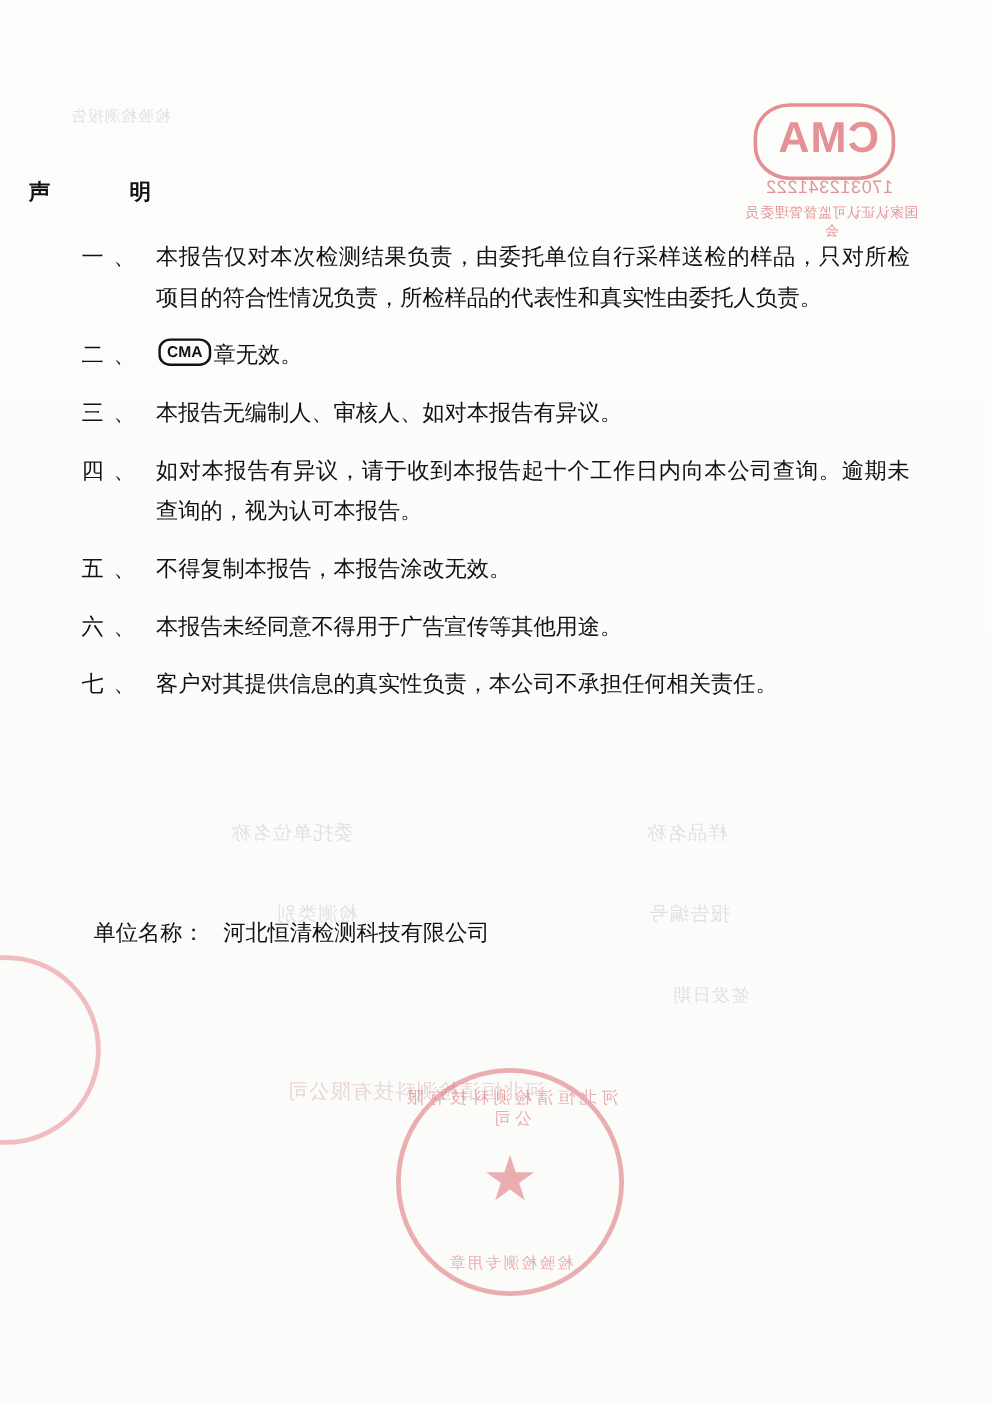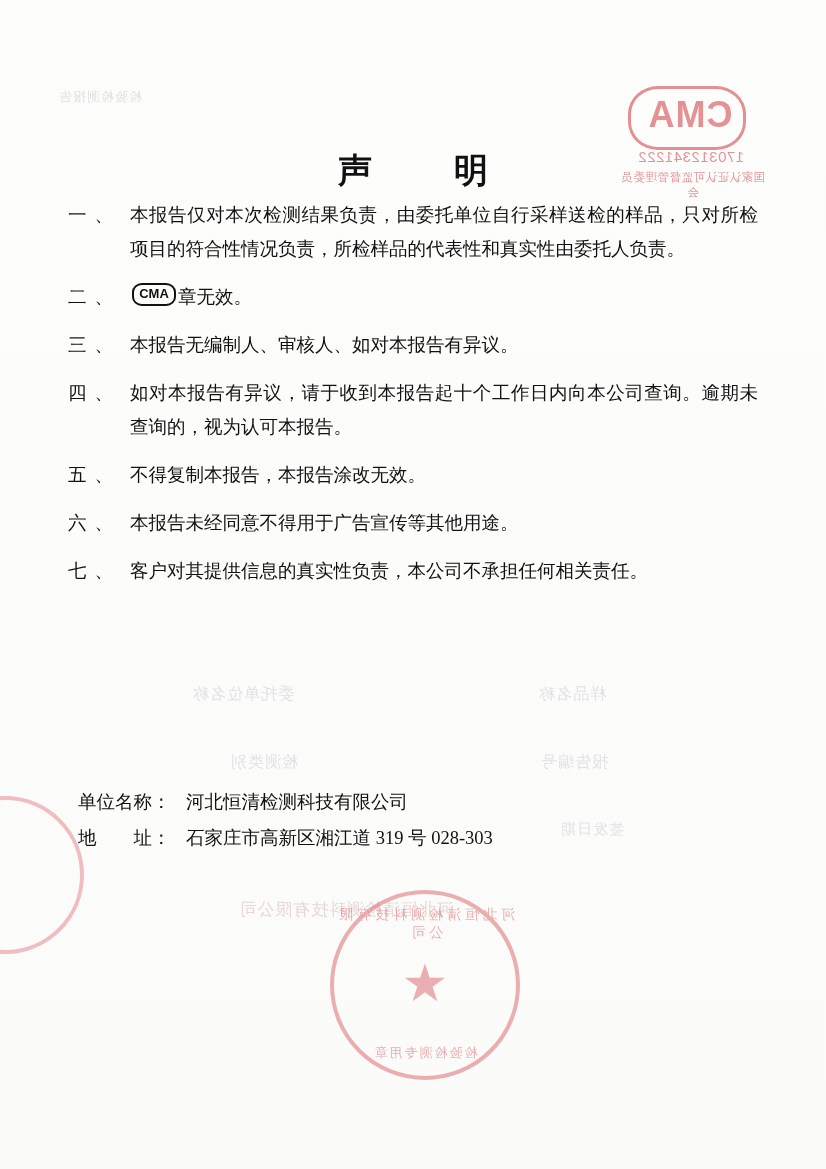--- a/index.html
+++ b/index.html
@@ -22,22 +22,21 @@
     inset: 0;
     background: linear-gradient(180deg, #fdfdfb 0%, #fcfcfa 40%, #fbfbf9 100%);
   }
 
   
   .doc-title {
     position: absolute;
     top: 148px;
     left: 0;
     width: 100%;
-    text-align: center;
-    font-size: 34px;
+    font-size: 18px;
     font-weight: bold;
     letter-spacing: 24px;
     text-indent: 24px;
     color: #111;
   }
 
   
   .clauses {
     position: absolute;
     top: 198px;
@@ -87,21 +86,21 @@
     font-weight: bold;
     font-size: 13px;
     letter-spacing: 0px;
     color: #111;
   }
 
   
   .contact {
     position: absolute;
     left: 78px;
-    top: 784px;
+    top: 760px;
     width: 600px;
     font-size: 18.5px;
     line-height: 36px;
     color: #111;
   }
   .contact-row {
     display: flex;
     align-items: baseline;
   }
   .contact-label {
@@ -315,20 +314,16 @@
     <div class="star">★</div>
     <div class="seal-bottom">检验检测专用章</div>
   </div>
 
   <div class="contact">
     <div class="contact-row">
       <div class="contact-label">单位名称：</div>
       <div class="contact-value">河北恒清检测科技有限公司</div>
     </div>
     <div class="contact-row">
-      <div class="contact-label">地　　址：</div>
-      <div class="contact-value">石家庄市高新区湘江道 319 号 028-303</div>
-    </div>
-    <div class="contact-row">
     </div>
   </div>
 
 </div>
 
 </body></html>

